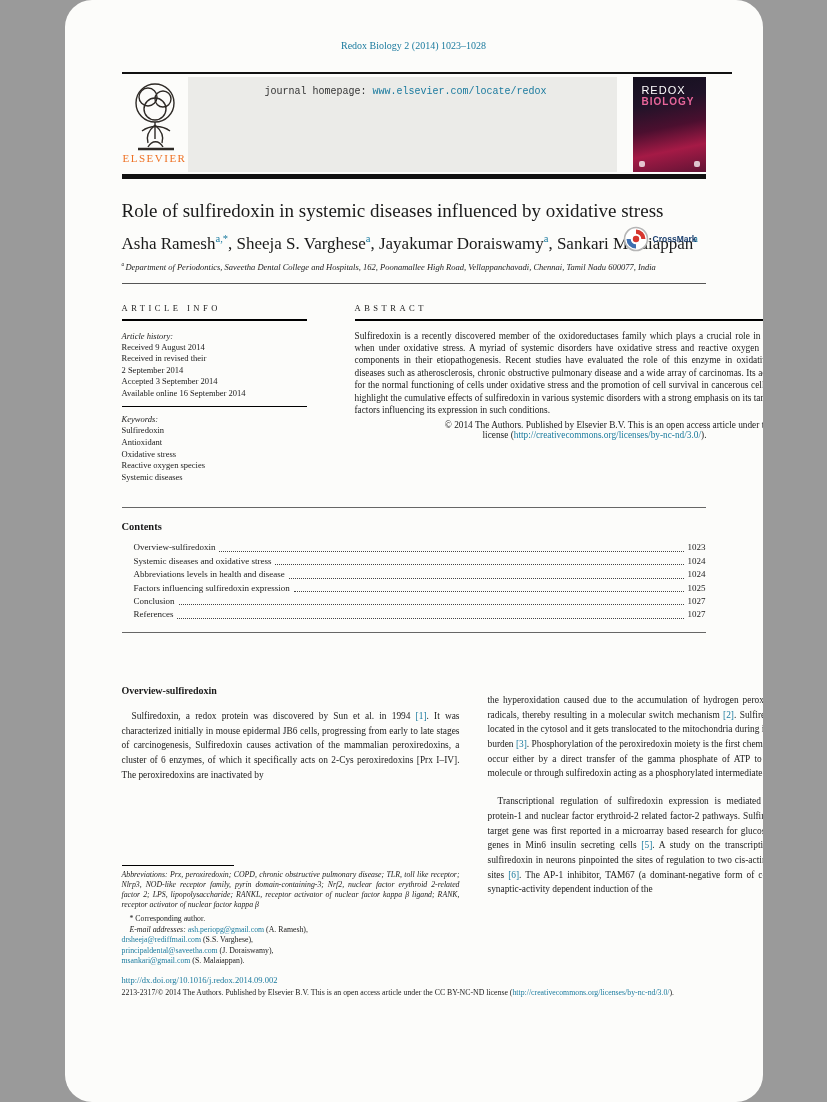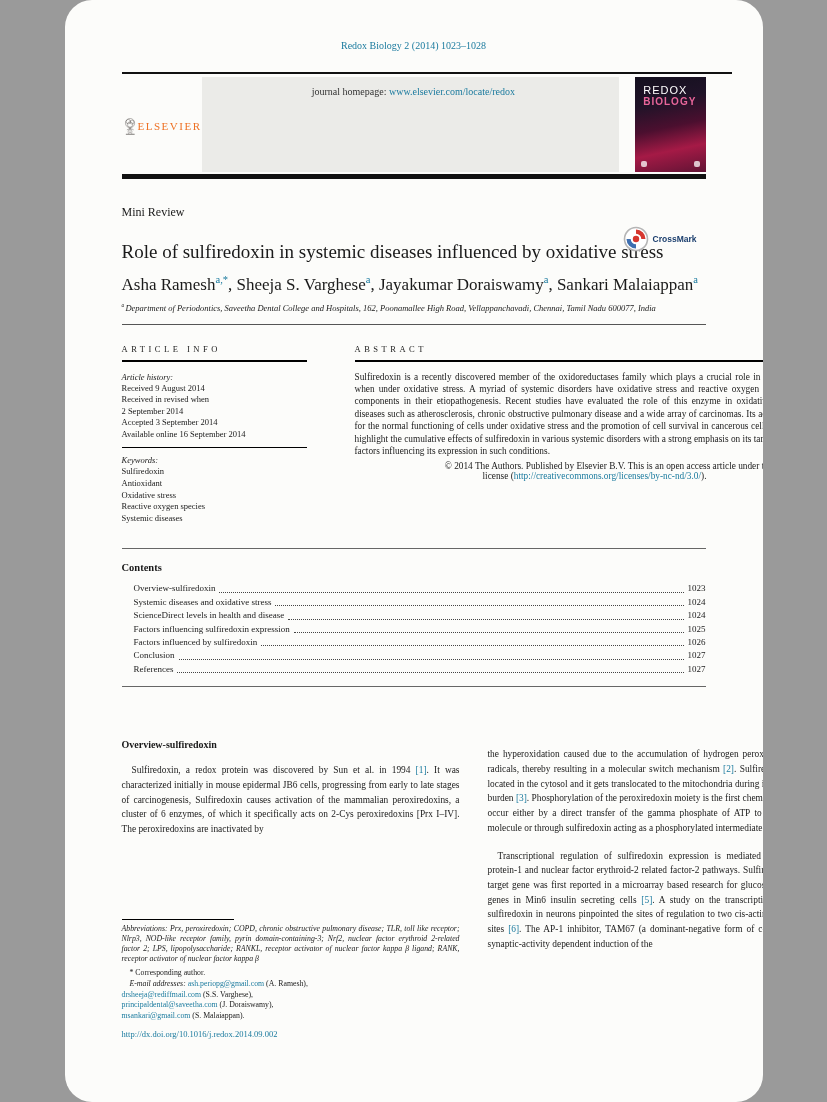--- a/index.html
+++ b/index.html
@@ -26,30 +26,30 @@
   .it{font-style:italic;}
   sup{font-size:0.62em;line-height:0;vertical-align:super;}
 
   
   .top-citation{
     text-align:center;font-size:10px;color:var(--accent);
     margin-bottom:21px;
   }
   .bar1{height:2px;background:var(--bar);width:610px;margin-bottom:3px;}
   .header-row{display:flex;height:95px;}
-  .logo-col{width:80px;display:flex;flex-direction:row;align-items:center;justify-content:flex-start;padding-top:2px;}
+  .logo-col{width:80px;display:flex;flex-direction:column;align-items:center;justify-content:flex-start;padding-top:2px;}
   .els-text{font-family:"Liberation Serif",serif;color:var(--elsevier-orange);font-size:11px;letter-spacing:1.5px;margin-top:1px;}
   .header-center{
     width:530px;background:var(--graybox);
     display:flex;flex-direction:column;justify-content:space-between;
     text-align:center;padding:9px 0 6px 0;
   }
   .contents-line{font-family:"Liberation Sans",sans-serif;font-size:10.5px;color:#222;}
   .journal-title{font-size:21px;letter-spacing:0.3px;color:#111;}
-  .homepage-line{font-family:Liberation Serif, serif;font-size:10px;color:#333;margin-left:6px;}
+  .homepage-line{font-family:Liberation Mono, monospace;font-size:10px;color:#333;margin-left:6px;}
   .cover{
     width:87px;margin-left:16px;height:95px;position:relative;
     background:linear-gradient(168deg,#14101f 0%,#201328 28%,#4b0f2f 52%,#a51a46 74%,#611334 100%);
     padding:7px 0 0 8px;
   }
   .cover-t1{font-family:"Liberation Sans",sans-serif;font-weight:normal;color:#ffffff;font-size:11px;letter-spacing:1px;}
   .cover-t2{font-family:"Liberation Sans",sans-serif;font-weight:bold;color:#e8659a;font-size:10px;letter-spacing:1px;}
   .cover-dot{position:absolute;bottom:5px;width:6px;height:6px;border-radius:2px;background:rgba(255,255,255,0.75);}
   .cover-dot.l{left:6px;} .cover-dot.r{right:6px;}
   .bar2{height:5px;background:var(--bar);margin-top:2px;}
@@ -138,21 +138,20 @@
     <div class="cover">
       <div class="cover-t1">REDOX</div>
       <div class="cover-t2">BIOLOGY</div>
       <div class="cover-dot l"></div>
       <div class="cover-dot r"></div>
     </div>
   </div>
 
   <div class="bar2"></div>
 
-  <div class="kind">Mini Review</div>
 
   <h1 class="title" style="font-weight:normal;margin:20px 0 0 0;">Role of sulfiredoxin in systemic diseases influenced by oxidative stress</h1>
 
   <div class="crossmark">
     <svg width="26" height="26" viewBox="0 0 26 26">
       <circle cx="13" cy="13" r="11.5" fill="#ffffff" stroke="#b5b5b5" stroke-width="1.6"></circle>
       <path d="M13 3.5 a9.5 9.5 0 0 1 9.5 9.5 h-4.2 a5.3 5.3 0 0 0 -5.3 -5.3 z" fill="#d6372f"></path>
       <path d="M13 22.5 a9.5 9.5 0 0 1 -9.5 -9.5 h4.2 a5.3 5.3 0 0 0 5.3 5.3 z" fill="#3e6fb0"></path>
       <circle cx="13" cy="13" r="3.2" fill="#d6372f"></circle>
     </svg>
@@ -164,21 +163,21 @@
   <div class="affiliation"><sup>a </sup><span>Department of Periodontics, Saveetha Dental College and Hospitals, 162, Poonamallee High Road, Vellappanchavadi, Chennai, Tamil Nadu 600077, India</span></div>
 
   <hr class="thin-rule">
 
   <div class="info-abstract">
     <div class="info-col">
       <div class="sec-head">article info</div>
       <div class="head-rule"></div>
       <div class="label">Article history:</div>
       <div class="info-line">Received 9 August 2014</div>
-      <div class="info-line">Received in revised when</div>
+      <div class="info-line">Received in revised their</div>
       <div class="info-line">2 September 2014</div>
       <div class="info-line">Accepted 3 September 2014</div>
       <div class="info-line">Available online 16 September 2014</div>
       <div class="mid-rule"></div>
       <div class="label">Keywords:</div>
       <div class="info-line">Sulfiredoxin</div>
       <div class="info-line">Antioxidant</div>
       <div class="info-line">Oxidative stress</div>
       <div class="info-line">Reactive oxygen species</div>
       <div class="info-line">Systemic diseases</div>
@@ -202,33 +201,28 @@
       <span class="toc-label">Overview-sulfiredoxin</span>
       <span class="toc-dots"></span>
       <span class="toc-page">1023</span>
     </div>
     <div class="toc-row">
       <span class="toc-label">Systemic diseases and oxidative stress</span>
       <span class="toc-dots"></span>
       <span class="toc-page">1024</span>
     </div>
     <div class="toc-row">
-      <span class="toc-label">ScienceDirect levels in health and disease</span>
+      <span class="toc-label">Abbreviations levels in health and disease</span>
       <span class="toc-dots"></span>
       <span class="toc-page">1024</span>
     </div>
     <div class="toc-row">
       <span class="toc-label">Factors influencing sulfiredoxin expression</span>
       <span class="toc-dots"></span>
       <span class="toc-page">1025</span>
-    </div>
-    <div class="toc-row">
-      <span class="toc-label">Factors influenced by sulfiredoxin</span>
-      <span class="toc-dots"></span>
-      <span class="toc-page">1026</span>
     </div>
     <div class="toc-row">
       <span class="toc-label">Conclusion</span>
       <span class="toc-dots"></span>
       <span class="toc-page">1027</span>
     </div>
     <div class="toc-row">
       <span class="toc-label">References</span>
       <span class="toc-dots"></span>
       <span class="toc-page">1027</span>
@@ -254,14 +248,15 @@
       </div>
     </div>
 
     <div class="col-right">
       <div class="body-p2"><span>the hyperoxidation caused due to the accumulation of hydrogen peroxide and other free radicals, thereby resulting in a molecular switch mechanism </span><span class="lnk">[2]</span><span>. Sulfiredoxin is primarily located in the cytosol and it gets translocated to the mitochondria during increased oxidative burden </span><span class="lnk">[3]</span><span>. Phosphorylation of the peroxiredoxin moiety is the first chemical step which can occur either by a direct transfer of the gamma phosphate of ATP to the peroxiredoxin molecule or through sulfiredoxin acting as a phosphorylated intermediate </span><span class="lnk">[4]</span><span>.</span></div>
       <div class="body-p indent"><span>Transcriptional regulation of sulfiredoxin expression is mediated through activator protein-1 and nuclear factor erythroid-2 related factor-2 pathways. Sulfiredoxin as an AP-1 target gene was first reported in a microarray based research for glucose/cAMP regulated genes in Min6 insulin secreting cells </span><span class="lnk">[5]</span><span>. A study on the transcriptional regulation of sulfiredoxin in neurons pinpointed the sites of regulation to two cis-acting AP-1 consensus sites </span><span class="lnk">[6]</span><span>. The AP-1 inhibitor, TAM67 (a dominant-negative form of c-Jun) inhibited the synaptic-activity dependent induction of the</span></div>
     </div>
   </div>
 
   <div class="doi-line lnk">http://dx.doi.org/10.1016/j.redox.2014.09.002</div>
+  <div class="issn-line"><span>2213-2317/© 2014 The Authors. Published by Elsevier B.V. This is an open access article under the CC BY-NC-ND license (</span><span class="lnk">http://creativecommons.org/licenses/by-nc-nd/3.0/</span><span>).</span></div>
 
 </div>
 
 </body></html>

